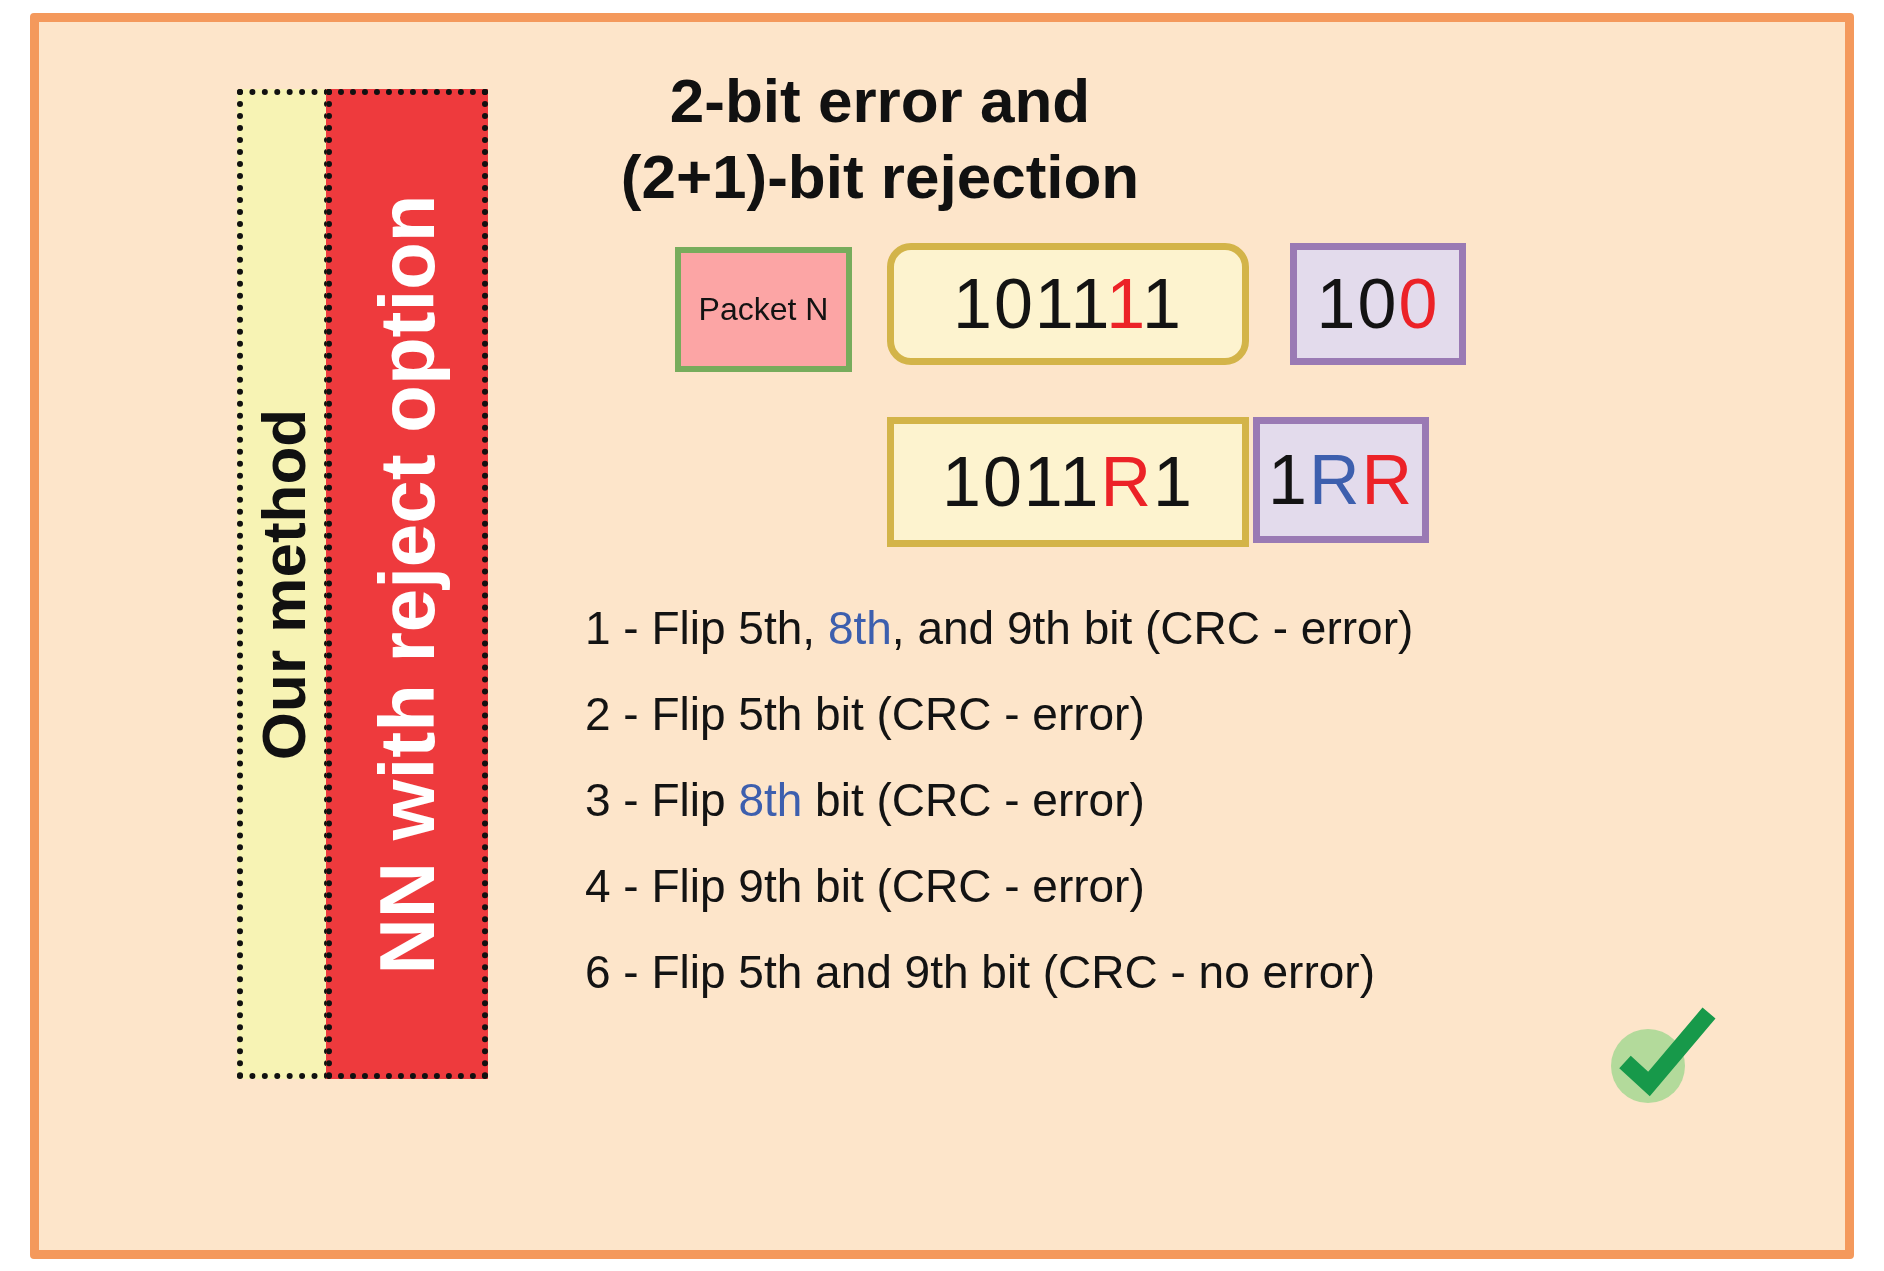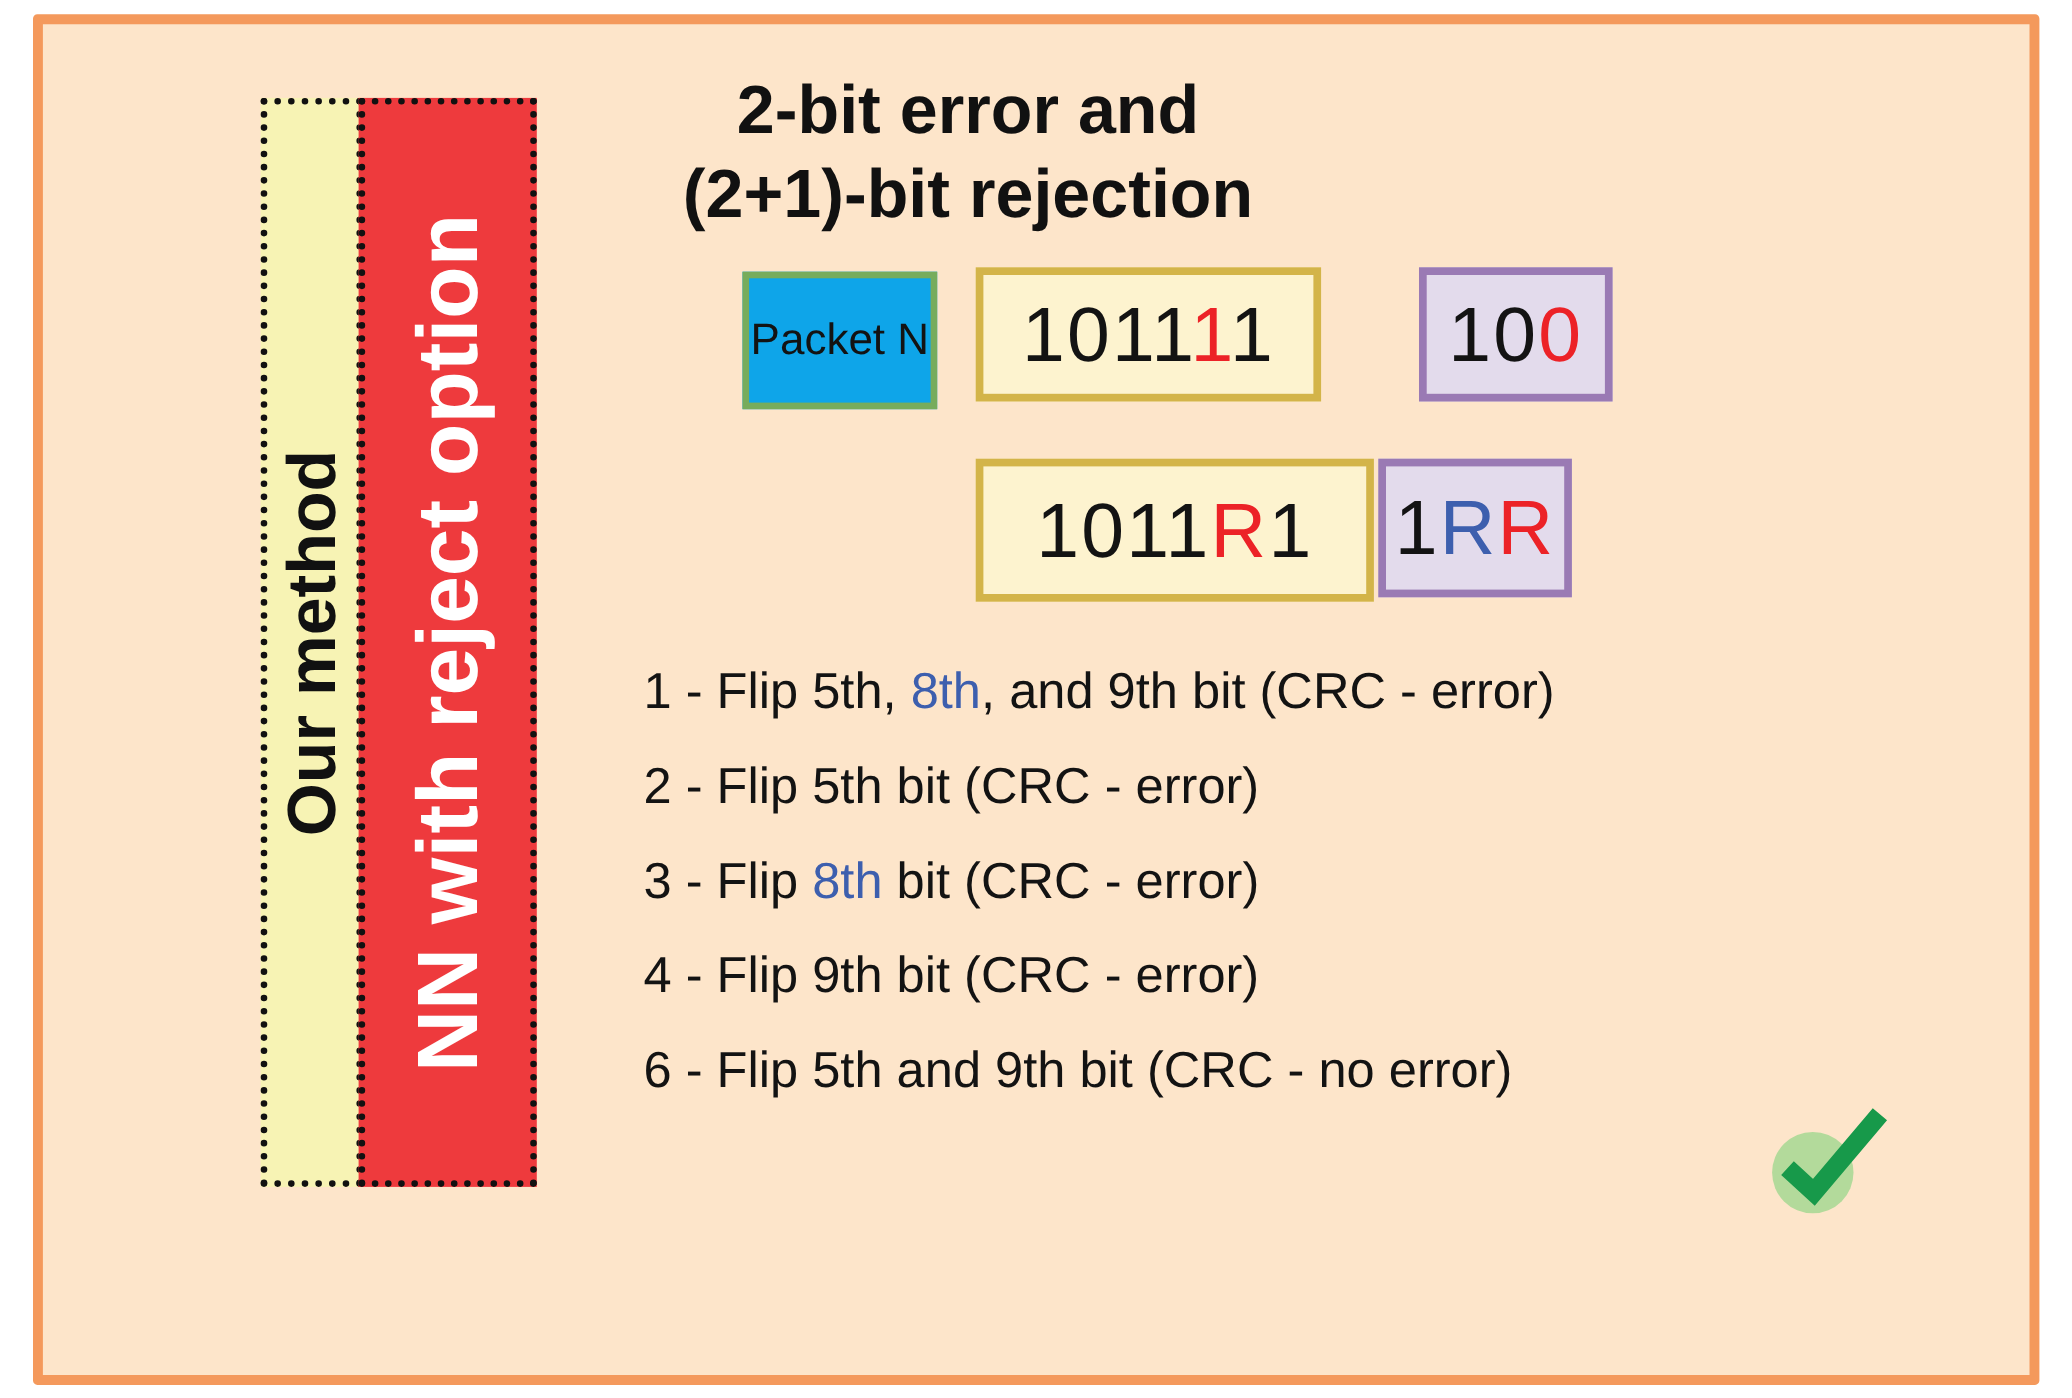--- a/index.html
+++ b/index.html
@@ -60,34 +60,34 @@
   .box {
     position: absolute;
     box-sizing: border-box;
     display: flex;
     align-items: center;
     justify-content: center;
     color: #131313;
   }
   .green-box {
     left: 675px; top: 247px; width: 177px; height: 125px;
-    background: #0ea5e9; border: 6px solid #77ac5c;
-    font-size: 40px;
+    background: #fca5a5; border: 6px solid #77ac5c;
+    font-size: 32px;
   }
   .yellow-box {
     background: #fdf3cf; border: 7px solid #d3b449;
     font-size: 70px;
     letter-spacing: 2px;
   }
   .purple-box {
     background: #e3dbec; border: 7px solid #9a7ab4;
     font-size: 70px;
     letter-spacing: 2px;
   }
-  .yb1 { left: 887px;  top: 243px; width: 314px; height: 122px; }
+  .yb1 { left: 887px;  top: 243px; width: 362px; height: 122px; border-radius: 24px; }
   .pb1 { left: 1253px; top: 243px; width: 176px; height: 122px; margin-left: 37px; }
   .yb2 { left: 887px;  top: 417px; width: 362px; height: 130px; }
   .pb2 { left: 1253px; top: 417px; width: 176px; height: 126px; }
   
   .steps {
     position: absolute;
     left: 585px; top: 585px;
     width: 1100px;
     font-size: 46px;
     color: #131313;

